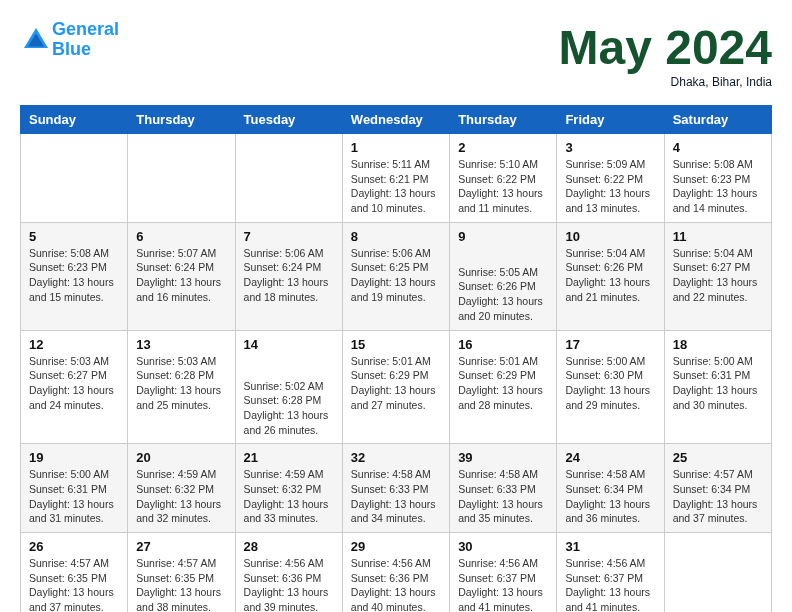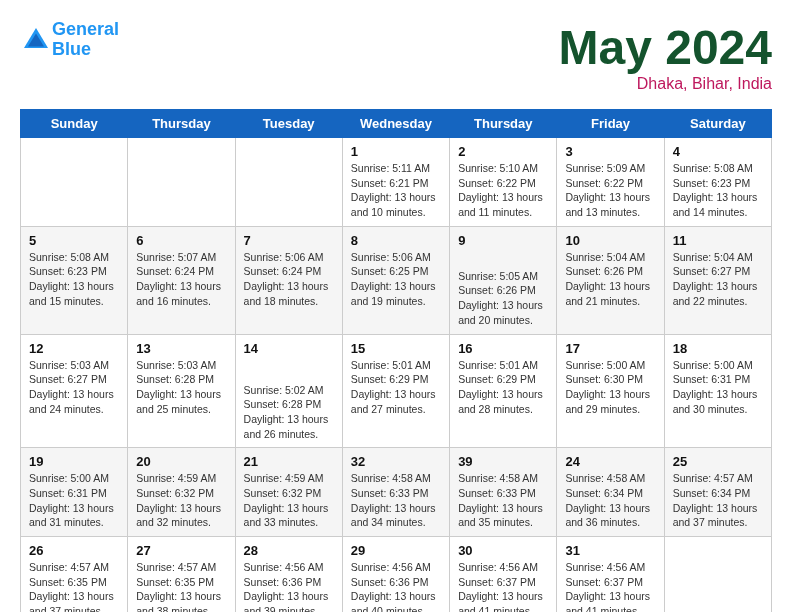--- a/index.html
+++ b/index.html
@@ -35,32 +35,32 @@
     }
     .title-block {
       text-align: right;
     }
     .title-month {
       font-size: 48px;
       font-weight: bold;
       color: #14532d;
     }
     .title-location {
-      font-size: 16px;
-      color: #be185d;
+      font-size: 12px;
+      color: #0f172a;
     }
     .calendar {
       width: 100%;
       border-collapse: collapse;
       border: 1px solid #ccc;
     }
     .calendar th {
       background-color: #1565C0;
       color: #fff;
-      text-align: center;
+      text-align: left;
       padding: 6px 8px;
       font-size: 13px;
       border: 1px solid #1565C0;
     }
     .calendar td {
       vertical-align: top;
       padding: 6px 8px;
       border: 1px solid #ccc;
       font-size: 11px;
       color: #333;

